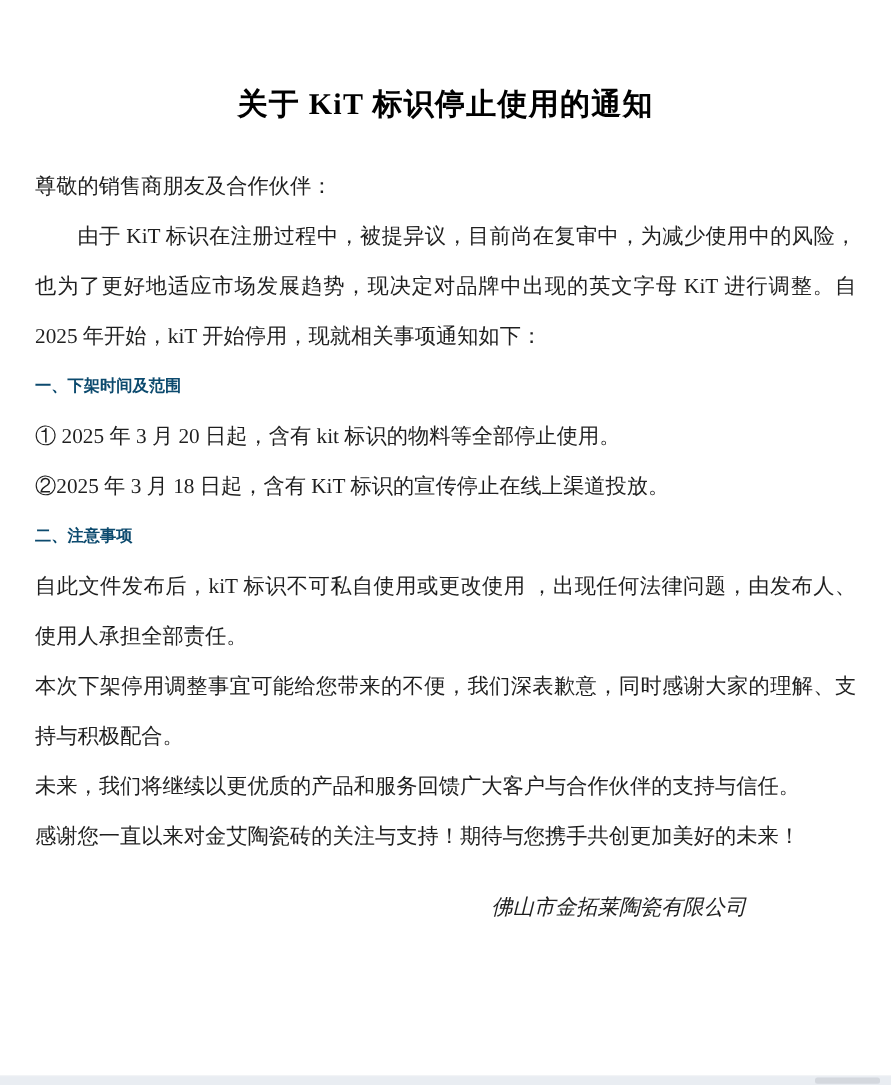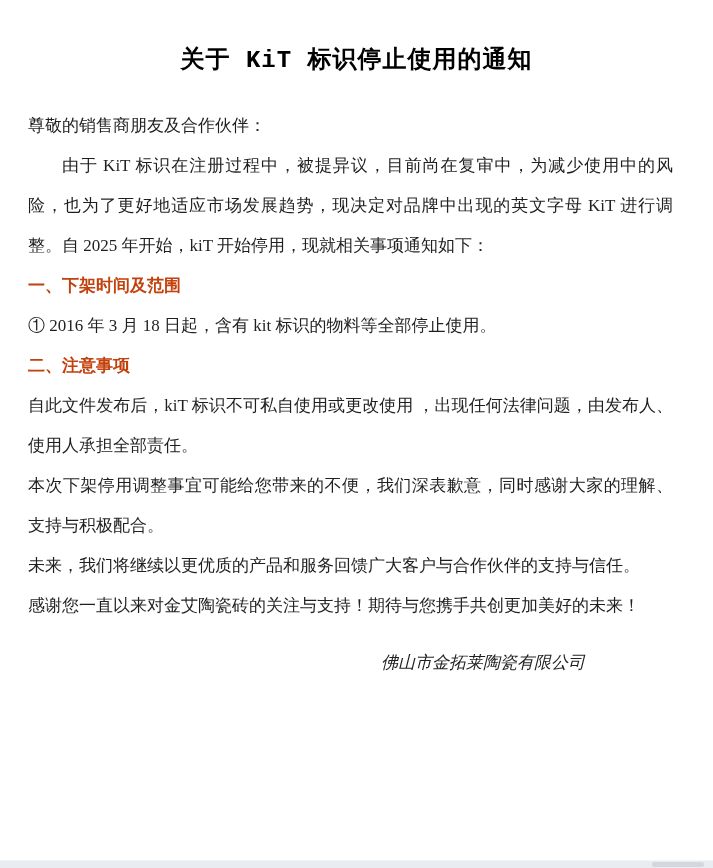--- a/index.html
+++ b/index.html
@@ -15,50 +15,50 @@
     font-family: "Liberation Serif", "DejaVu Serif", serif;
     color: #1f1f1f;
   }
   .page {
     position: absolute;
     inset: 0;
     background: #ffffff;
   }
   .doc-title {
     margin: 0;
-    padding-top: 44px;
+    padding-top: 67px;
     text-align: center;
-    font-family: Liberation Mono, monospace;
+    font-family: Liberation Serif, serif;
     font-weight: 700;
     font-size: 24px;
     line-height: 34px;
     color: #000000;
     letter-spacing: 1px;
   }
   .doc-body {
-    margin: 28px 40px 0 28px;
+    margin: 28px 28px 0 28px;
     font-size: 17px;
     line-height: 40px;
     text-align: justify;
   }
   .doc-body p {
     margin: 0;
   }
   .salutation {
     text-align: left;
   }
   .intro {
     text-indent: 2em;
     font-family: Liberation Serif, serif;
   }
   .sec-heading {
     font-family: "Liberation Sans", "DejaVu Sans", sans-serif;
     font-weight: 700;
-    font-size: 17px;
-    color: #c2410c;
+    font-size: 13px;
+    color: #0c4a6e;
   }
   .signature {
     margin: 16px 88px 0 auto;
     width: fit-content;
     text-align: center;
     font-size: 17px;
     line-height: 41px;
   }
   .signature div {
     white-space: nowrap;
@@ -91,22 +91,23 @@
   <h1 class="doc-title">关于 KiT 标识停止使用的通知</h1>
 
   <div class="doc-body">
 
     <p class="salutation">尊敬的销售商朋友及合作伙伴：</p>
 
     <p class="intro">由于 KiT 标识在注册过程中，被提异议，目前尚在复审中，为减少使用中的风险，也为了更好地适应市场发展趋势，现决定对品牌中出现的英文字母 KiT 进行调整。自 2025 年开始，kiT 开始停用，现就相关事项通知如下：</p>
 
     <p class="sec-heading">一、下架时间及范围</p>
 
-    <p>① 2016 年 3 月 18 日起，含有 kit 标识的物料等全部停止使用。</p>
+    <p>① 2025 年 3 月 20 日起，含有 kit 标识的物料等全部停止使用。</p>
 
+    <p>②2025 年 3 月 18 日起，含有 KiT 标识的宣传停止在线上渠道投放。</p>
 
     <p class="sec-heading">二、注意事项</p>
 
     <p>自此文件发布后，kiT 标识不可私自使用或更改使用 ，出现任何法律问题，由发布人、使用人承担全部责任。</p>
 
     <p>本次下架停用调整事宜可能给您带来的不便，我们深表歉意，同时感谢大家的理解、支持与积极配合。</p>
 
     <p>未来，我们将继续以更优质的产品和服务回馈广大客户与合作伙伴的支持与信任。</p>
 
     <p>感谢您一直以来对金艾陶瓷砖的关注与支持！期待与您携手共创更加美好的未来！</p>

